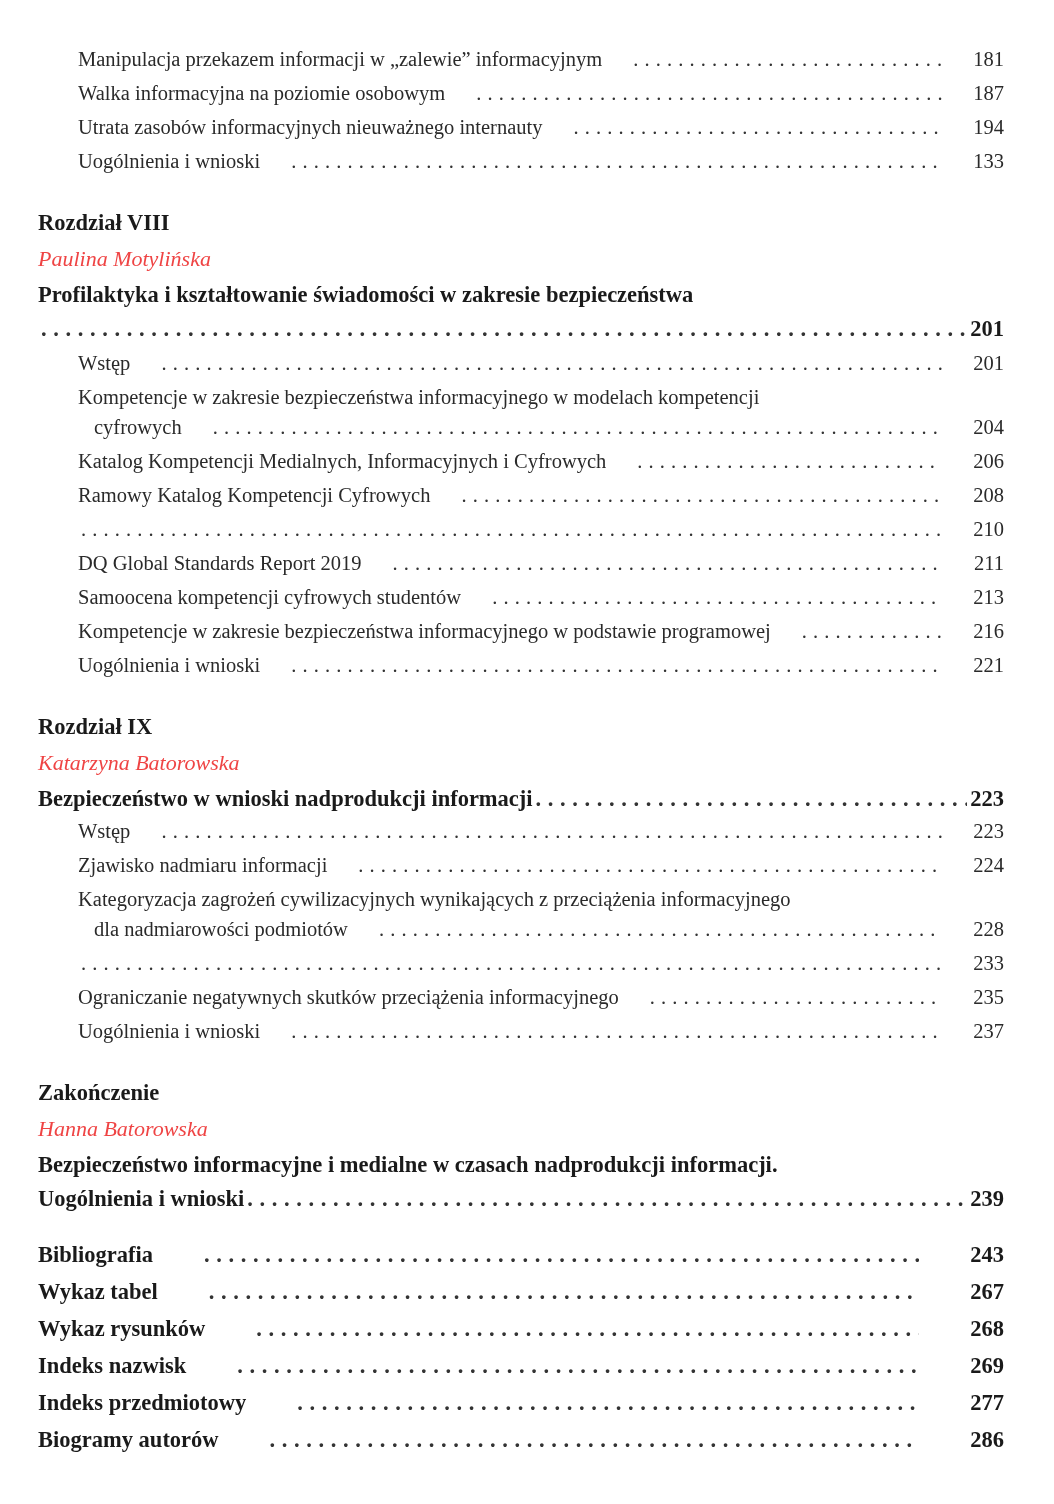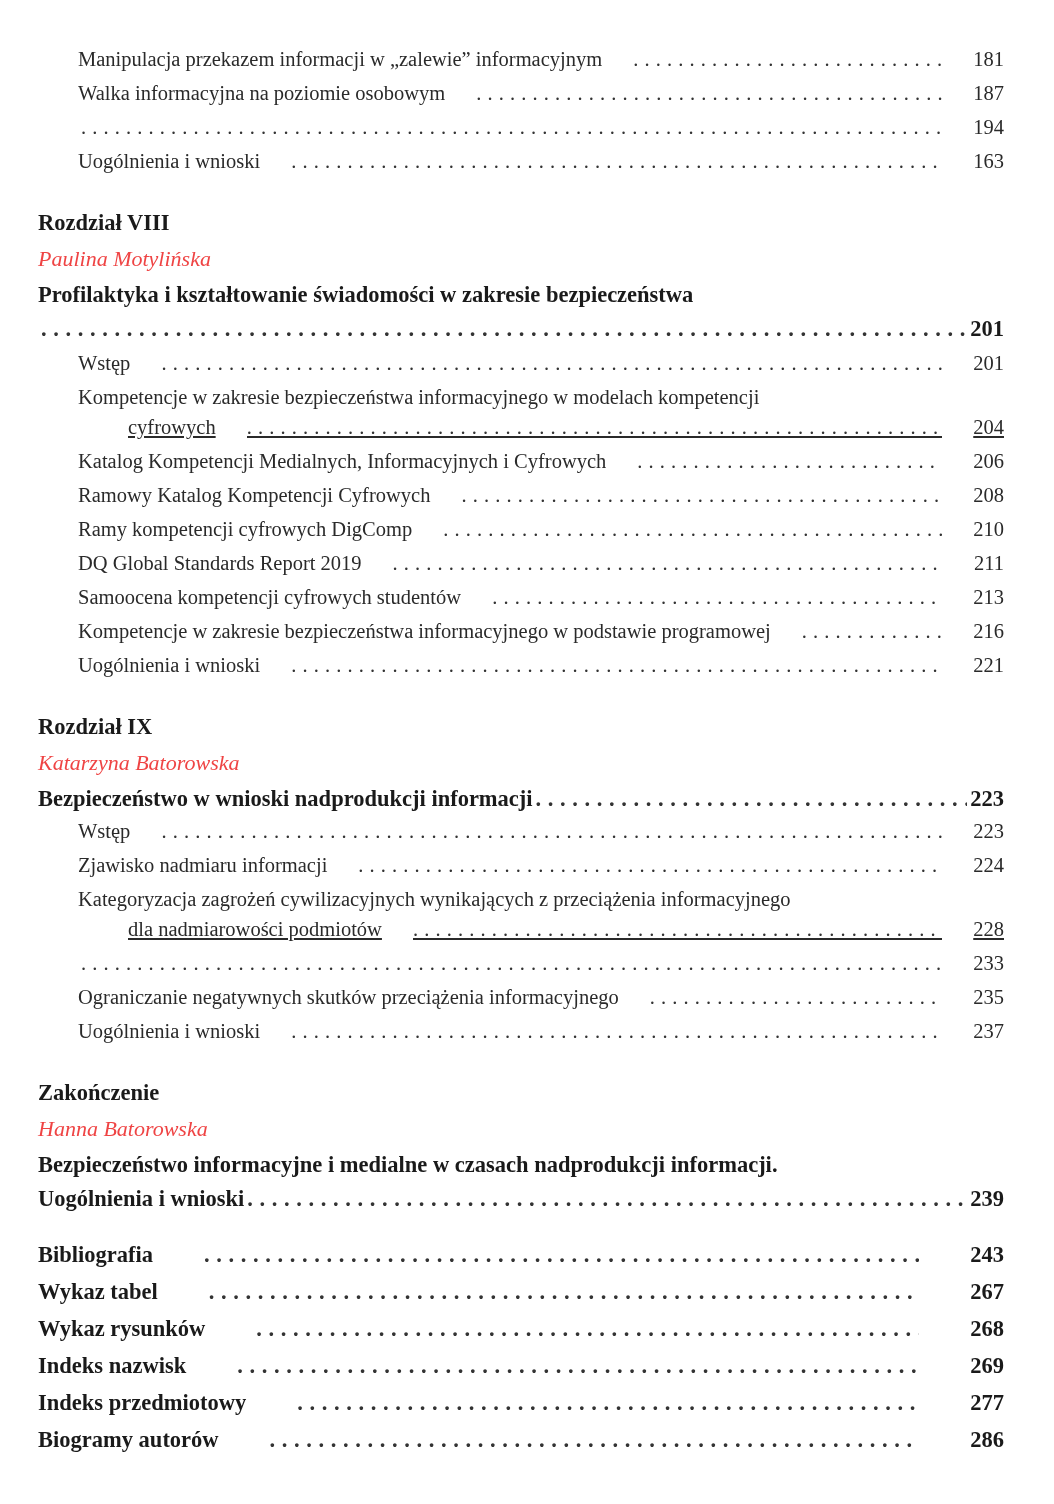--- a/index.html
+++ b/index.html
@@ -1,21 +1,21 @@
 <!DOCTYPE html>
 <html><head>
 <meta charset="utf-8">
 <style>
   html, body { margin: 0; padding: 0; background: #ffffff; }
   body { width: 1054px; height: 1504px; position: relative; overflow: hidden;
          font-family: "Liberation Serif", "DejaVu Serif", serif; color: #1a1a1a; }
   .page { position: absolute; left: 38px; top: 0; width: 966px; }
   .line { position: absolute; left: 0; right: 0; display: flex; align-items: baseline; white-space: nowrap; }
   .sub { left: 40px; font-size: 20.5px; color: #2a2a2a; gap: 28px; }
-  .sub.cont { left: 90px; text-decoration: underline; }
+  .sub.cont { left: 56px; }
   .text { flex: 0 0 auto; }
   .leader { flex: 1 1 auto; overflow: hidden; margin: 0 3px; letter-spacing: 4.6px; color: #333; }
   .leader::before { content: ". . . . . . . . . . . . . . . . . . . . . . . . . . . . . . . . . . . . . . . . . . . . . . . . . . . . . . . . . . . . . . . . . . . . . . . . . . . . . . . . . . . . . . . . . . . . . . . . . . . . . . . . . . . . . . . . . . . . . . . . . . . . . . . . . . . . . . . . . . . . . . . ."; letter-spacing: 0; word-spacing: 1px; }
   .num { flex: 0 0 auto; text-align: right; }
   .chapter { font-size: 22.5px; font-weight: bold; position: absolute; left: 0; }
   .author { font-size: 22px; font-style: italic; position: absolute; left: 0; color: #ef4444; }
   .title { font-size: 22.5px; font-weight: bold; align-items: center; }
   .back { font-size: 22.5px; font-weight: bold; gap: 48px; }
 </style>
 </head>
@@ -27,27 +27,28 @@
     <span class="text">Manipulacja przekazem informacji w „zalewie” informacyjnym</span>
     <span class="leader"></span>
     <span class="num">181</span>
   </div>
   <div class="line sub" style="top:82px">
     <span class="text">Walka informacyjna na poziomie osobowym</span>
     <span class="leader"></span>
     <span class="num">187</span>
   </div>
   <div class="line sub" style="top:116px">
+    <span class="text">Utrata zasobów informacyjnych nieuważnego internauty</span>
     <span class="leader"></span>
     <span class="num">194</span>
   </div>
   <div class="line sub" style="top:150px">
     <span class="text">Uogólnienia i wnioski</span>
     <span class="leader"></span>
-    <span class="num">163</span>
+    <span class="num">133</span>
   </div>
 
   <div class="chapter" style="top:210px">Rozdział VIII</div>
   <div class="author" style="top:246px">Paulina Motylińska</div>
   <div class="line title" style="top:282px">
     <span class="text">Profilaktyka i kształtowanie świadomości w zakresie bezpieczeństwa</span>
   </div>
   <div class="line title" style="top:316px">
     <span class="leader"></span>
     <span class="num">201</span>
@@ -69,21 +70,20 @@
     <span class="text">Katalog Kompetencji Medialnych, Informacyjnych i Cyfrowych</span>
     <span class="leader"></span>
     <span class="num">206</span>
   </div>
   <div class="line sub" style="top:484px">
     <span class="text">Ramowy Katalog Kompetencji Cyfrowych</span>
     <span class="leader"></span>
     <span class="num">208</span>
   </div>
   <div class="line sub" style="top:518px">
-    <span class="text">Ramy kompetencji cyfrowych DigComp</span>
     <span class="leader"></span>
     <span class="num">210</span>
   </div>
   <div class="line sub" style="top:552px">
     <span class="text">DQ Global Standards Report 2019</span>
     <span class="leader"></span>
     <span class="num">211</span>
   </div>
   <div class="line sub" style="top:586px">
     <span class="text">Samoocena kompetencji cyfrowych studentów</span>

